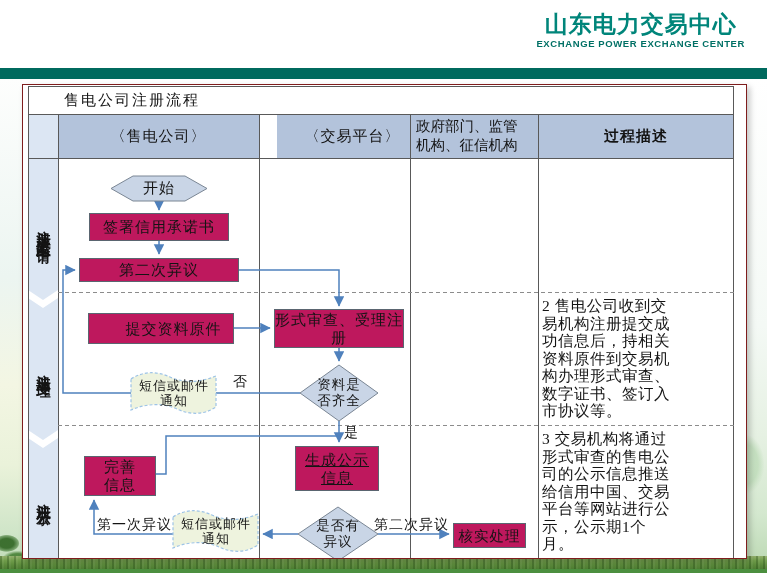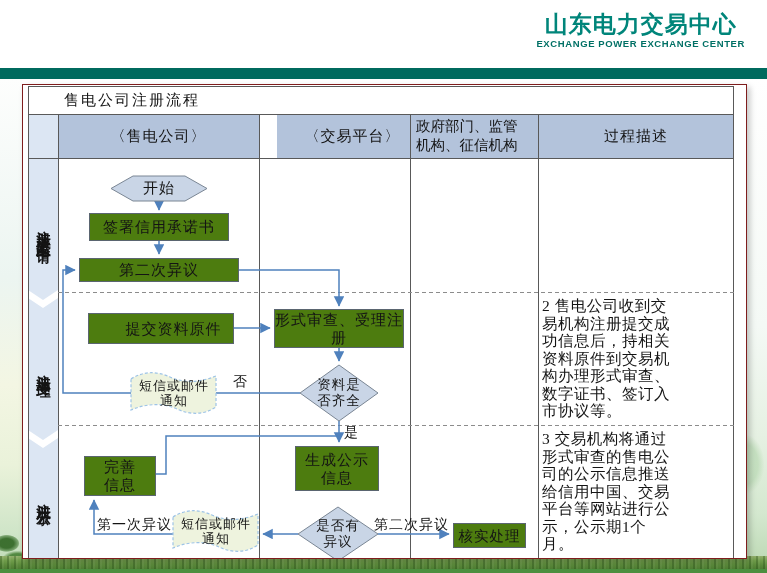--- a/index.html
+++ b/index.html
@@ -36,21 +36,21 @@
     font-size:15px;letter-spacing:1px;box-sizing:border-box;}
   .hcell.gov{font-size:14.5px;letter-spacing:0;white-space:pre-line;line-height:19px;justify-content:flex-start;padding-left:6px;text-align:left;}
   .hc-spacer{left:5px;top:29px;width:30px;height:44px;background:#dce6f3;}
   
   .stage{left:5px;width:30px;background:#dce6f3;display:flex;align-items:center;justify-content:center;}
   .stage span{writing-mode:vertical-rl;text-orientation:upright;font-size:14.5px;font-weight:bold;letter-spacing:3px;}
   .st1{top:73px;height:142px;clip-path:polygon(0 0,100% 0,100% calc(100% - 10px),50% 100%,0 calc(100% - 10px));}
   .st2{top:213px;height:142px;clip-path:polygon(0 0,50% 10px,100% 0,100% calc(100% - 10px),50% 100%,0 calc(100% - 10px));}
   .st3{top:353px;height:120px;clip-path:polygon(0 0,50% 10px,100% 0,100% 100%,0 100%);}
   
-  .node{background:#4d7c0f;border:1px solid #5a6570;box-sizing:border-box;
+  .node{background:#be185d;border:1px solid #5a6570;box-sizing:border-box;
     display:flex;align-items:center;justify-content:center;text-align:center;
     font-size:15px;line-height:18px;letter-spacing:1px;}
   .shape-label{display:flex;align-items:center;justify-content:center;text-align:center;letter-spacing:1px;}
   .edge-label{font-size:14px;letter-spacing:1px;}
   .desc{left:519px;width:132px;font-size:15.5px;line-height:17.5px;white-space:pre-line;letter-spacing:0.5px;}
   svg{position:absolute;left:0;top:0;}
 </style>
 </head>
 <body>
 
@@ -66,21 +66,21 @@
 <div class="abs teal-bar"></div>
 
 <div class="abs panel">
 
   <div class="abs title-row">售电公司注册流程</div>
   <div class="abs hc-spacer"></div>
   <div class="abs hcell" style="left:35px;width:201px;">〈售电公司〉</div>
   <div class="abs hcell" style="left:236px;width:151px;margin-left:18px;">〈交易平台〉</div>
   <div class="abs hcell gov" style="left:387px;width:128px;">政府部门、监管
 机构、征信机构</div>
-  <div class="abs hcell" style="left:515px;width:196px;">过程描述</div>
+  <div class="abs hcell" style="left:515px;width:196px;font-weight:bold;">过程描述</div>
 
   <div class="abs stage st1">
       <span>注册承诺及申请</span>
     </div>
   <div class="abs stage st2">
       <span>注册受理</span>
     </div>
   <div class="abs stage st3">
       <span>注册公示</span>
     </div>
@@ -125,21 +125,21 @@
     <polygon points="315,422 355,449 315,476 275,449" fill="#c9d5e6" stroke="#7a8694" stroke-width="1"></polygon>
     <path d="M108,294 C120,286 134,286 147,292 C160,298 176,298 193,291 L193,322 C181,330 167,330 154,324 C141,318 124,318 108,325 Z" fill="#eef3de" stroke="#9dc3e6" stroke-width="1.2" stroke-dasharray="3,2"></path>
     <path d="M150,432 C162,424 176,424 189,430 C202,436 218,436 235,429 L235,460 C223,468 209,468 196,462 C183,456 166,456 150,463 Z" fill="#eef3de" stroke="#9dc3e6" stroke-width="1.2" stroke-dasharray="3,2"></path>
   </svg>
 
   <div class="abs node" style="left:66px;top:128px;width:140px;height:28px;">签署信用承诺书</div>
   <div class="abs node" style="left:56px;top:173px;width:160px;height:24px;">第二次异议</div>
   <div class="abs node" style="left:65px;top:228px;width:146px;height:31px;padding-left:25px;">提交资料原件</div>
   <div class="abs node" style="left:251px;top:224px;width:130px;height:39px;padding:0 0;">形式审查、受理注册</div>
   <div class="abs node" style="left:61px;top:371px;width:72px;height:40px;padding:0 18px;">完善信息</div>
-  <div class="abs node" style="left:272px;top:361px;width:84px;height:45px;padding:0 6px;">生成公示信息</div>
+  <div class="abs node" style="left:272px;top:361px;width:84px;height:45px;padding:0 6px;text-decoration:underline;">生成公示信息</div>
   <div class="abs node" style="left:430px;top:438px;width:73px;height:25px;font-size:14.5px;">核实处理</div>
 
   <div class="abs shape-label" style="left:290px;top:291px;width:52px;height:34px;font-size:13.5px;line-height:16px;">资料是否齐全</div>
   <div class="abs shape-label" style="left:88px;top:91px;width:96px;height:25px;font-size:15px;">开始</div>
   <div class="abs shape-label" style="left:289px;top:433px;width:52px;height:32px;font-size:13.5px;line-height:16px;">是否有异议</div>
   <div class="abs shape-label" style="left:116px;top:293px;width:70px;height:30px;font-size:13px;line-height:15px;">短信或邮件通知</div>
   <div class="abs shape-label" style="left:158px;top:431px;width:70px;height:30px;font-size:13px;line-height:15px;">短信或邮件通知</div>
 
   <div class="abs edge-label" style="left:210px;top:288px;">否</div>
   <div class="abs edge-label" style="left:321px;top:339px;">是</div>

